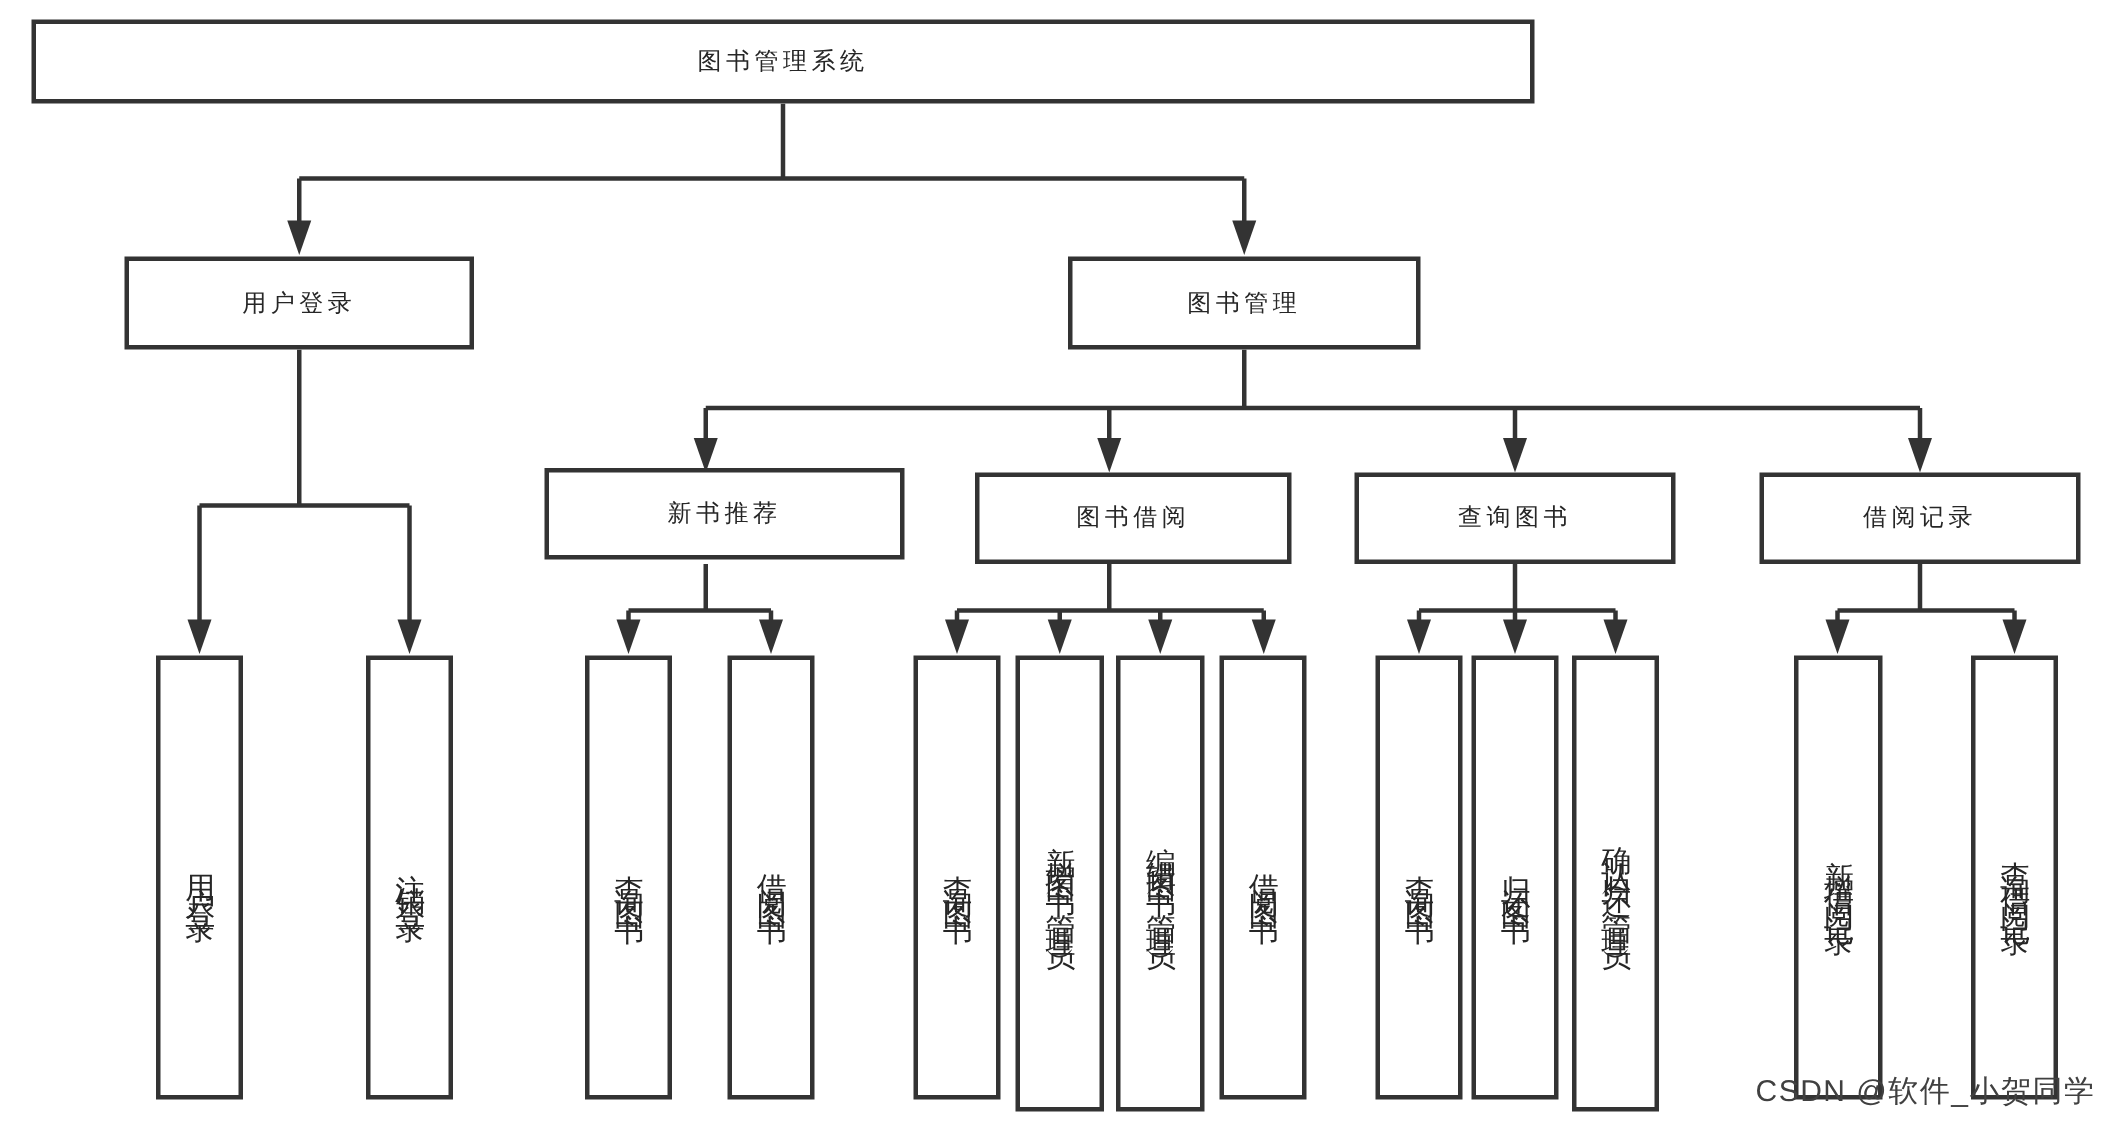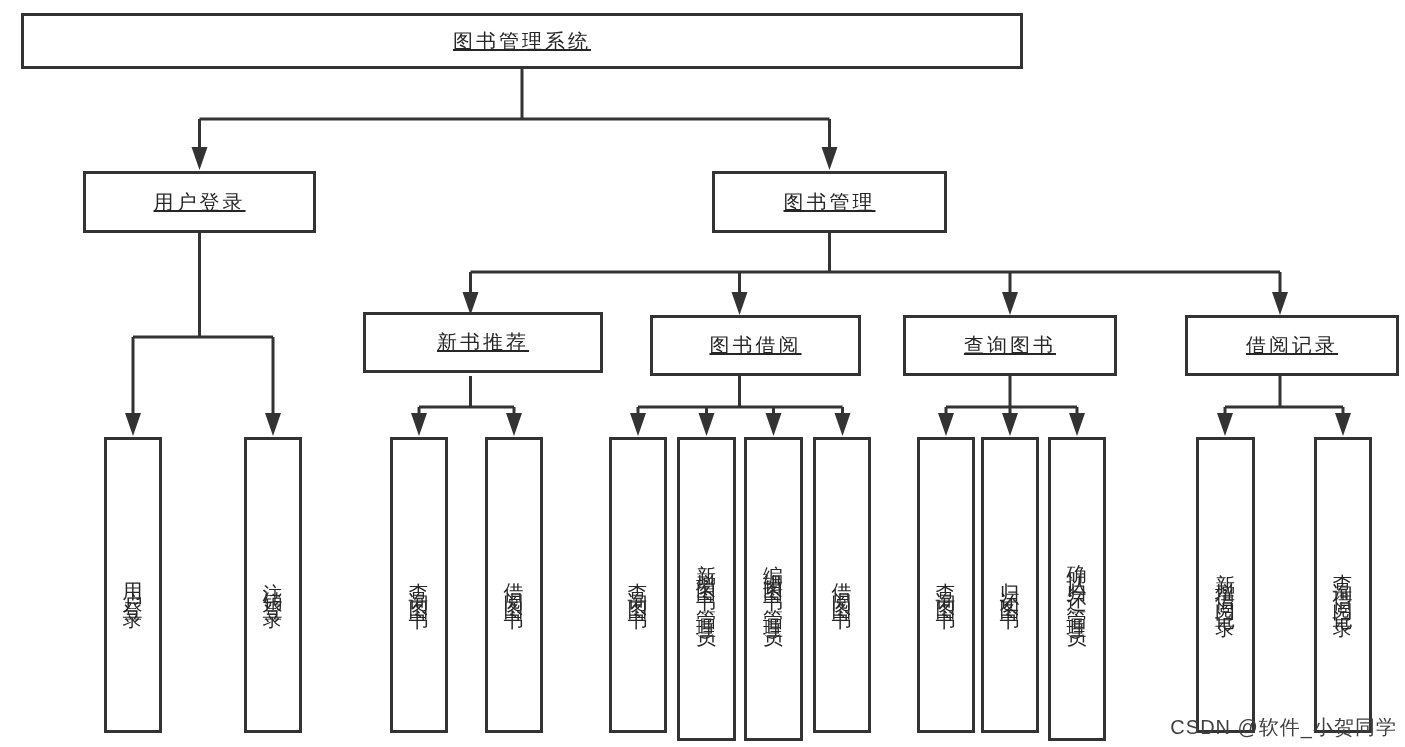--- a/index.html
+++ b/index.html
@@ -21,24 +21,23 @@
   }
   .box{
     position:absolute;
     box-sizing:border-box;
     border:3px solid #333333;
     background:#ffffff;
     color:#262626;
     display:flex;
     align-items:center;
     justify-content:center;
-    font-size:20px;
+    font-size:16px;
     letter-spacing:3px;
     z-index:2;
-    text-decoration:underline;
   }
   .pillar{
     position:absolute;
     box-sizing:border-box;
     border:3px solid #333333;
     background:#ffffff;
     color:#262626;
     display:flex;
     align-items:center;
     justify-content:center;
@@ -61,21 +60,21 @@
     color:#404040;
     z-index:3;
   }
   
   #b-title {left:21px;  top:13px;  width:1002px; height:56px;}
   #b-login {left:83px;  top:171px; width:233px;  height:62px;}
   #b-mgmt  {left:712px; top:171px; width:235px;  height:62px;}
   #b-new   {left:363px; top:312px; width:240px;  height:61px;}
   #b-bor   {left:634px; top:315px; width:211px;  height:61px;margin-left:16px;}
   #b-cur   {left:903px; top:315px; width:214px;  height:61px;}
-  #b-rec   {left:1173px;top:315px; width:214px;  height:61px;margin-left:12px;}
+  #b-rec   {left:1173px;top:315px; width:214px;  height:61px;}
   
   .pillar{top:437px; width:58px; height:296px;}
   #p1 {left:104px;}
   #p2 {left:244px;}
   #p3 {left:390px;}
   #p4 {left:485px;}
   #p5 {left:609px;}
   #p6 {left:677px; width:59px; height:304px;}
   #p7 {left:744px; width:59px; height:304px;}
   #p8 {left:813px;}

